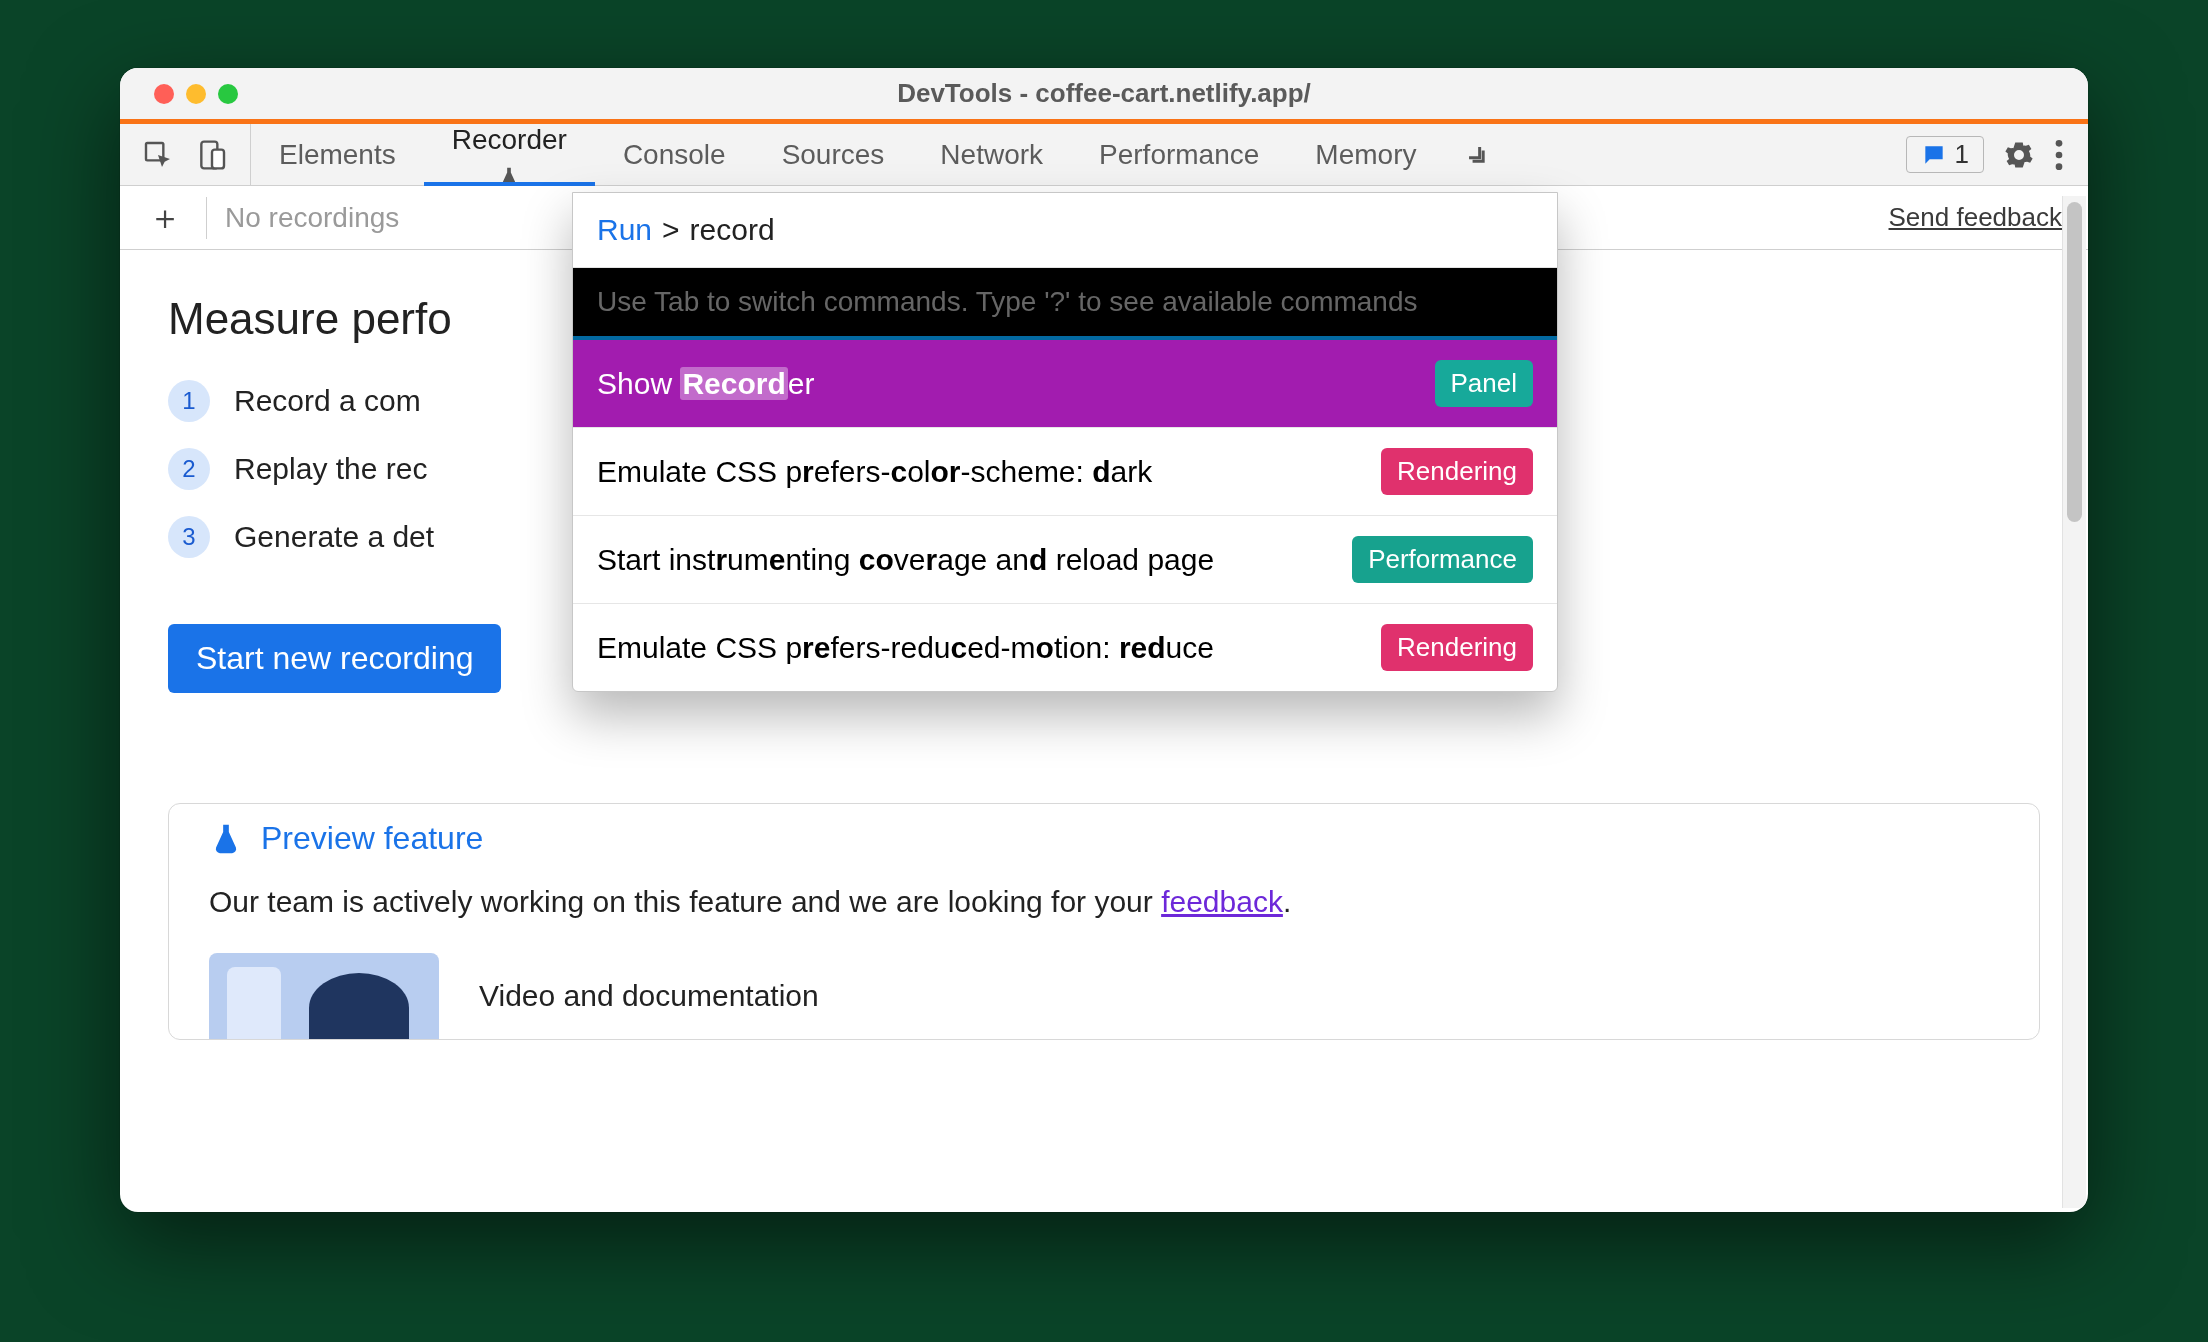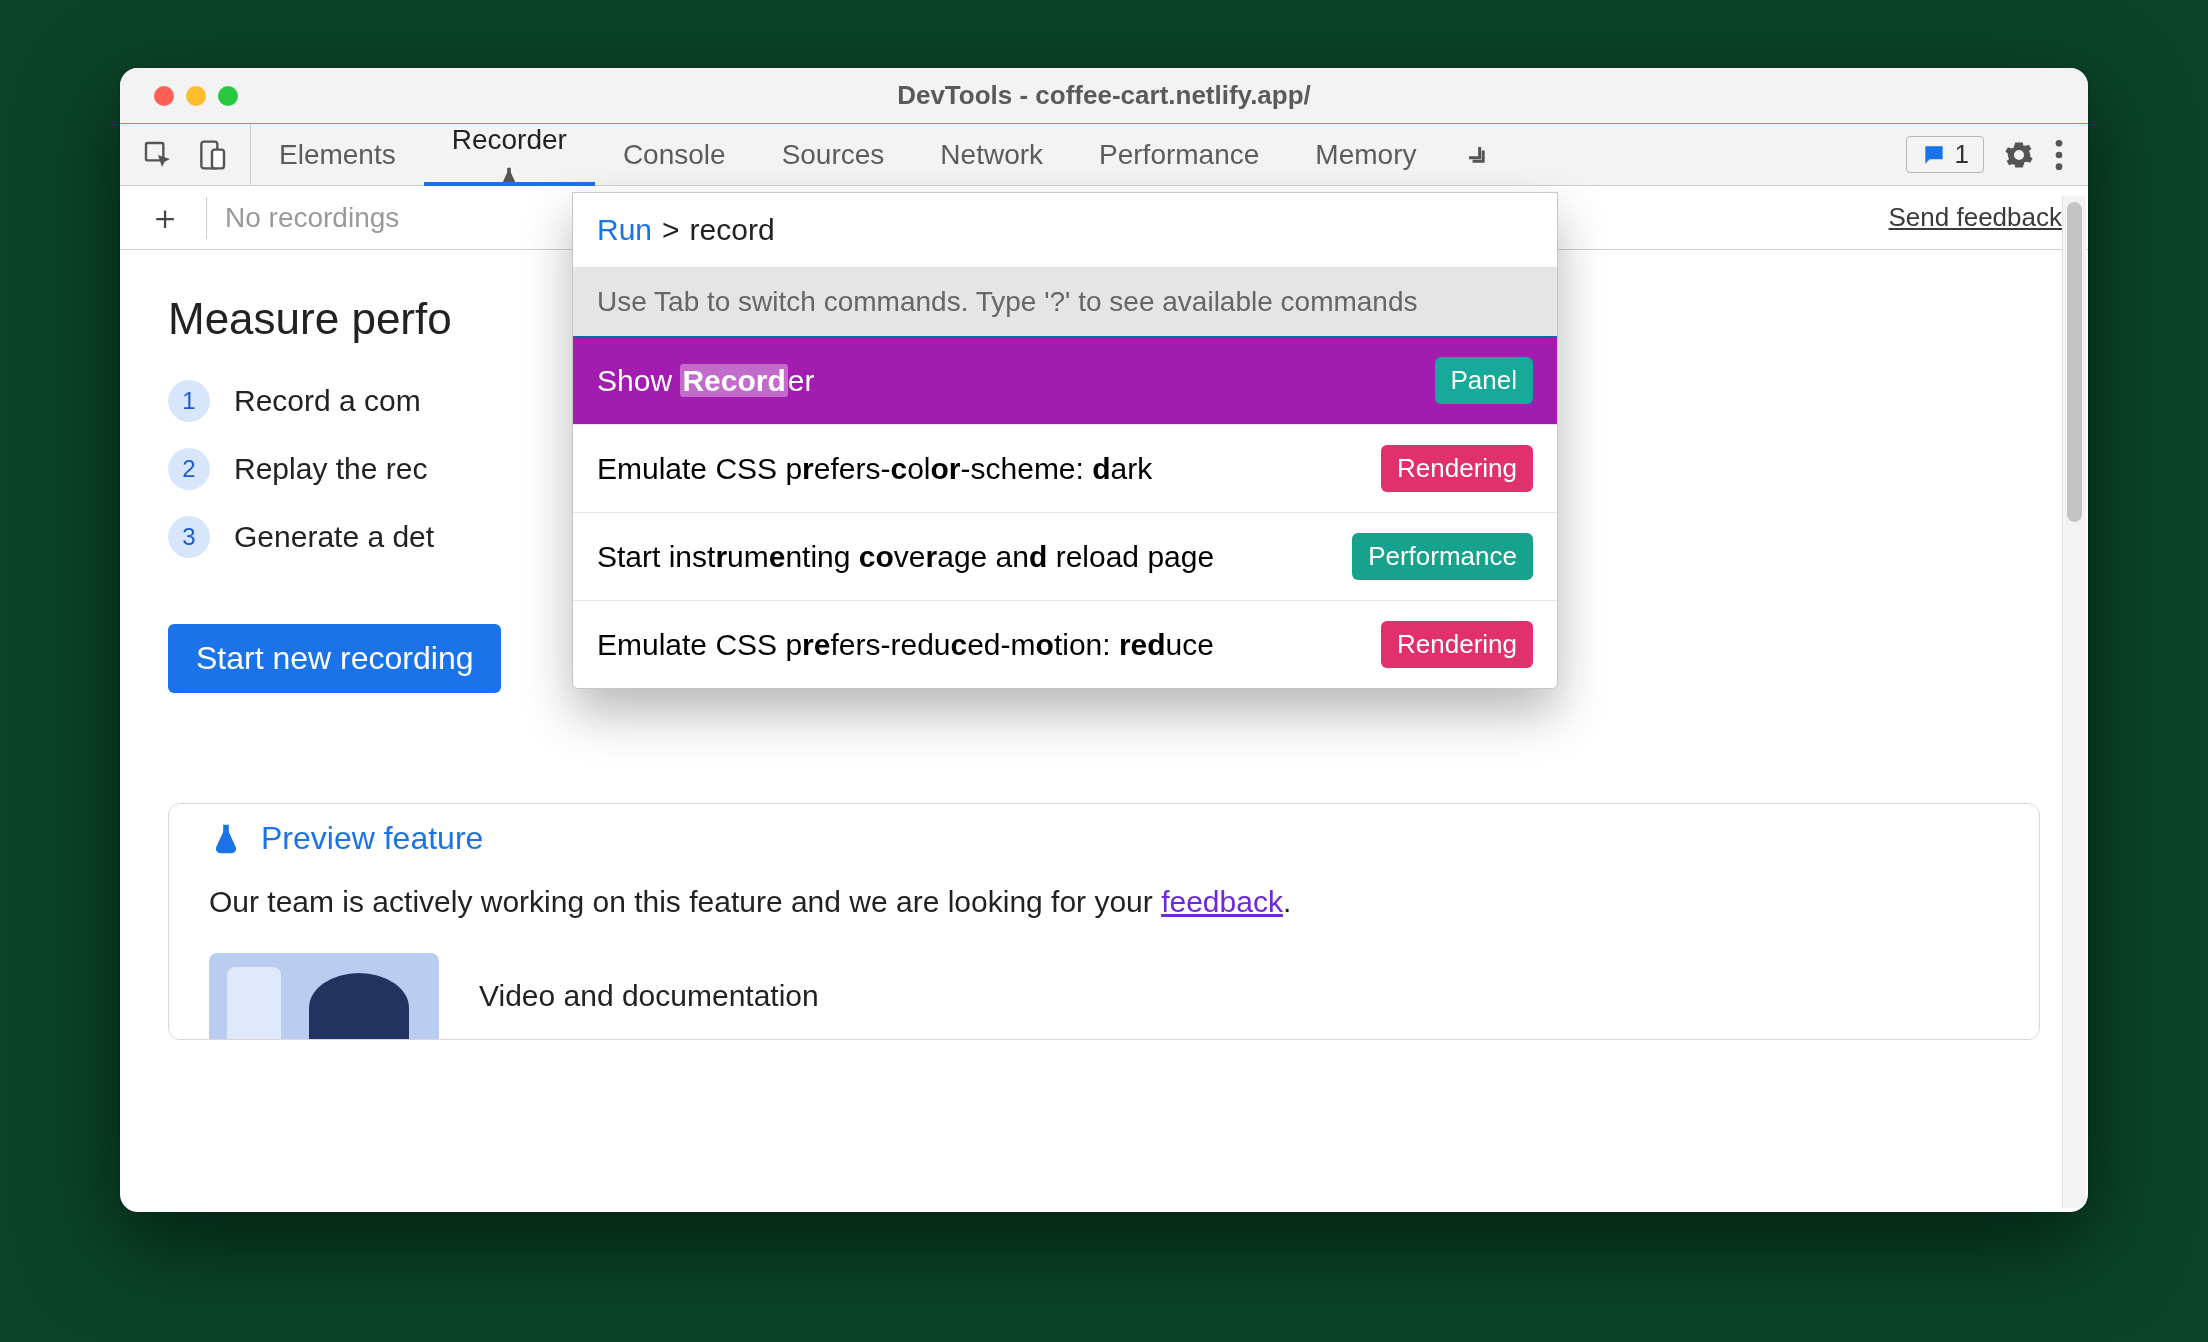--- a/index.html
+++ b/index.html
@@ -10,21 +10,21 @@
     left: 120px; top: 68px;
     width: 1968px; height: 1144px;
     background: #fff;
     border-radius: 18px;
     box-shadow: 0 30px 90px rgba(0,0,0,0.55), 0 0 0 1px rgba(0,0,0,0.08);
     overflow: hidden;
   }
   
   .titlebar {
     height: 56px; display:flex; align-items:center;
-    background:#f3f3f3; border-bottom:1px solid #f97316;
+    background:#f3f3f3; border-bottom:5px solid #f97316;
     padding: 0 34px; position:relative;
   }
   .lights { display:flex; gap:12px; align-items:center; }
   .light { width:20px; height:20px; border-radius:50%; }
   .light.red{background:#ff5f57;} .light.yellow{background:#febc2e;} .light.green{background:#28c840;}
   .title { position:absolute; left:0; right:0; text-align:center; font-size:26px; font-weight:600; color:#5a5a5a; pointer-events:none;}
   
   .tabstrip {
     height: 62px; display:flex; align-items:stretch; background:#f3f3f3;
     border-bottom:1px solid #cfcfcf;
@@ -81,21 +81,21 @@
   .palette {
     position:absolute; left:452px; top:124px; width:986px;
     background:#fff; border:1px solid #c7c7c7; border-radius:0 0 6px 6px;
     box-shadow:0 24px 50px rgba(0,0,0,.28);
     overflow:hidden;
   }
   .pal-input { display:flex; align-items:center; gap:10px; padding:20px 24px; font-size:30px; border-bottom:1px solid #e3e3e3;}
   .pal-input .run { color:#1a73e8; font-weight:500;}
   .pal-input .gt { color:#222;}
   .pal-input input { border:none; outline:none; font-size:30px; color:#222; background:transparent; flex:1;}
-  .pal-hint { background:#e5e5e5; color:#666; font-size:28px; padding:18px 24px; border-bottom:1px solid #0369a1;}
+  .pal-hint { background:#000000; color:#666; font-size:28px; padding:18px 24px; border-bottom:4px solid #0369a1;}
   .pal-item { display:flex; align-items:center; justify-content:space-between; padding:20px 24px; font-size:30px; border-bottom:1px solid #e6e6e6; cursor:pointer;}
   .pal-item:last-child{border-bottom:none;}
   .pal-item .label b { font-weight:700;}
   .pal-item.selected { background:#a21caf; color:#fff;}
   .pal-item.selected .hl { background:rgba(255,255,255,.35); border-radius:3px; padding:0 2px;}
   .badge { color:#fff; font-size:26px; padding:8px 16px; border-radius:6px;}
   .badge.panel { background:#17a99a;}
   .badge.rendering { background:#e0316d;}
   .badge.perf { background:#17a28e;}
 </style>

